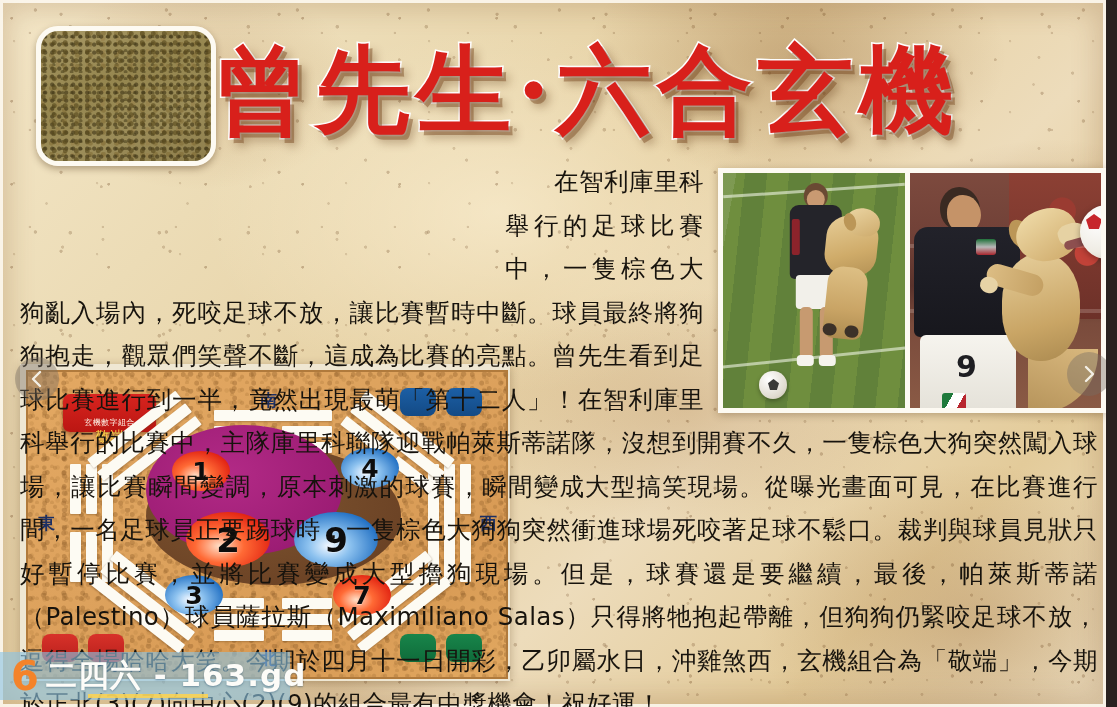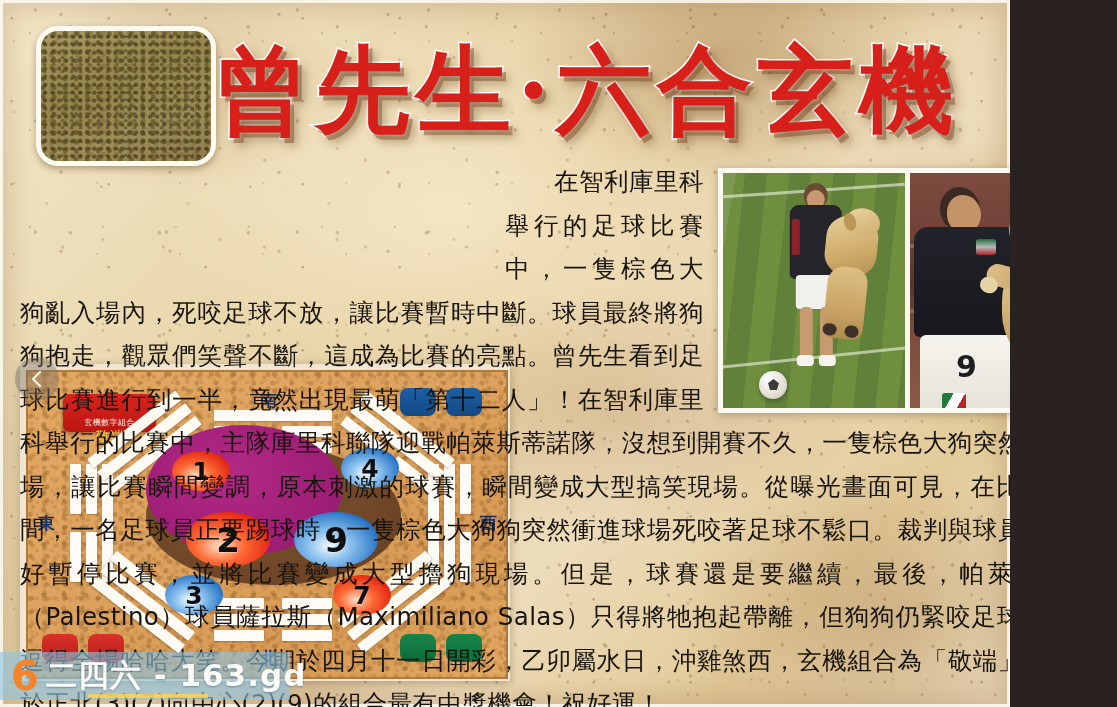--- a/index.html
+++ b/index.html
@@ -2,21 +2,21 @@
 <html lang="zh-Hant"><head>
 <meta charset="utf-8">
 <title>曾先生·六合玄機</title>
 <style>
   html,body{margin:0;padding:0;background:#2a2220;}
   body{
     font-family:"DejaVu Sans","Liberation Sans",sans-serif;
   }
   #stage{
     position:relative;
-    width:1010px;height:707px;
+    width:1106px;height:707px;
     overflow:hidden;
     background:#e8d7b4;
   }
   
   .paper{
     position:absolute;inset:0;
     background:
       radial-gradient(ellipse 230px 150px at 18% 12%, rgba(150,95,40,.22), rgba(150,95,40,0) 70%),
       radial-gradient(ellipse 300px 180px at 72% 8%, rgba(120,70,25,.28), rgba(120,70,25,0) 70%),
       radial-gradient(ellipse 260px 200px at 95% 40%, rgba(120,65,20,.30), rgba(120,65,20,0) 72%),

